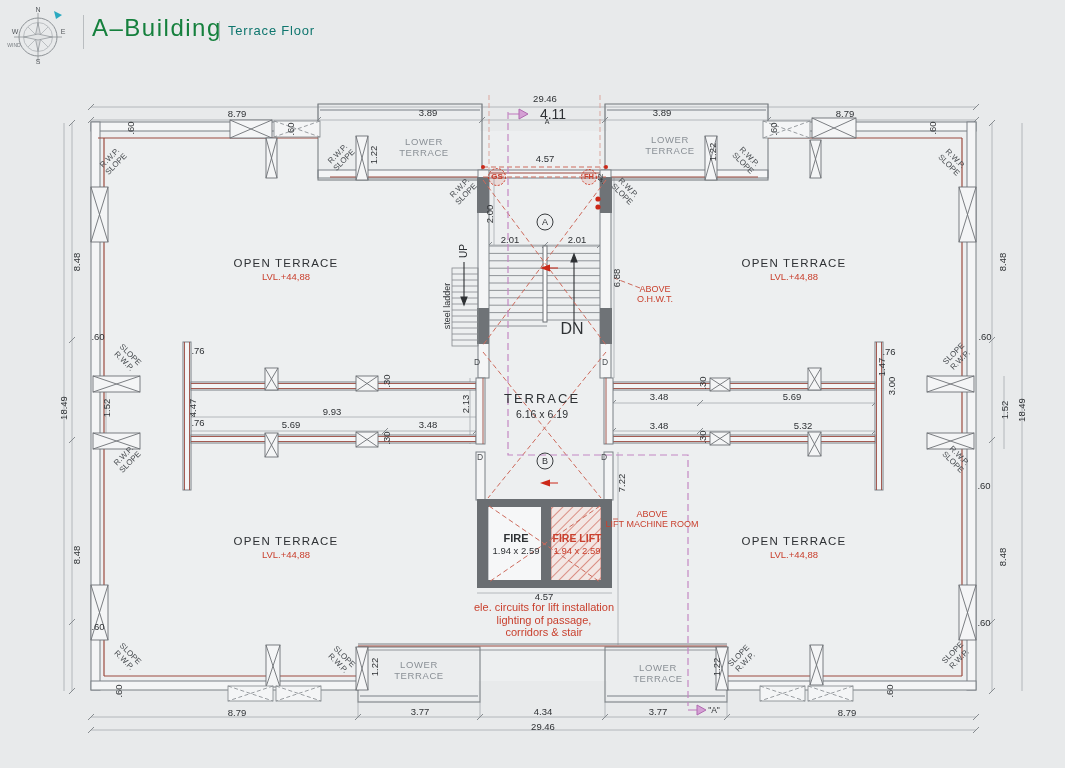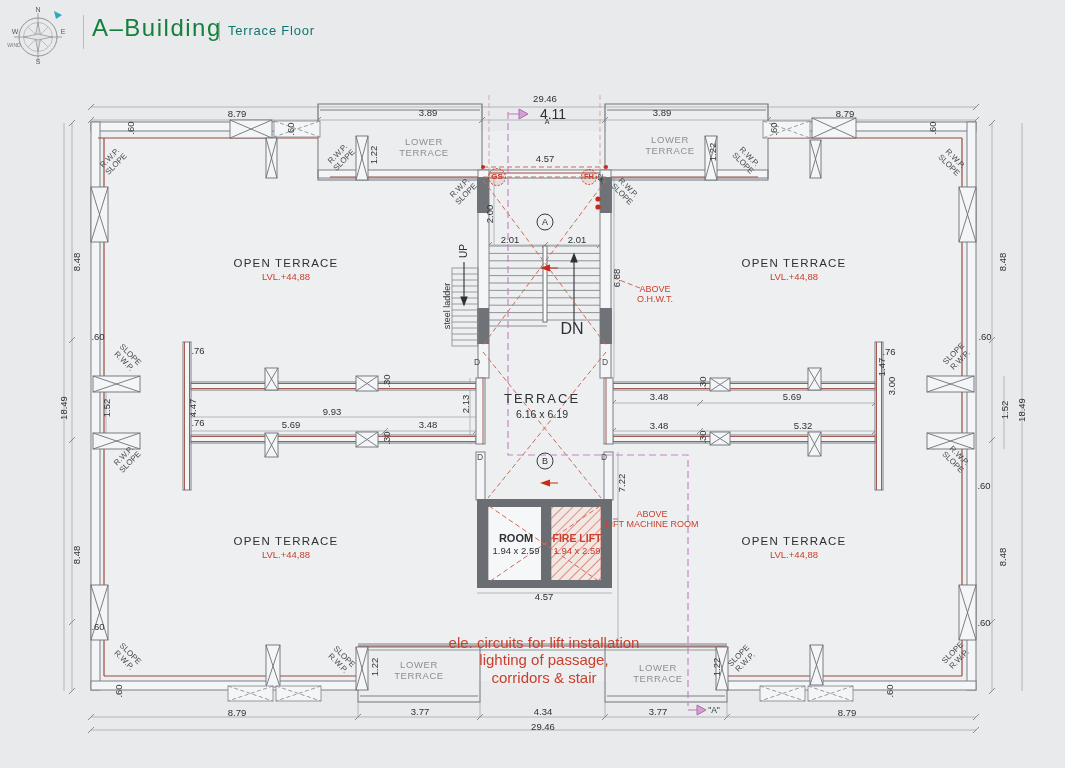--- a/index.html
+++ b/index.html
@@ -454,29 +454,29 @@
       <div class="lbl g" style="left: 424px; top: 148px; font-size: 9.5px; letter-spacing: 0.6px; transform: translate(-50%, -50%) rotate(0deg);">LOWER
 TERRACE</div>
       <div class="lbl g" style="left: 670px; top: 146px; font-size: 9.5px; letter-spacing: 0.6px; transform: translate(-50%, -50%) rotate(0deg);">LOWER
 TERRACE</div>
       <div class="lbl g" style="left: 419px; top: 671px; font-size: 9.5px; letter-spacing: 0.6px; transform: translate(-50%, -50%) rotate(0deg);">LOWER
 TERRACE</div>
       <div class="lbl g" style="left: 658px; top: 674px; font-size: 9.5px; letter-spacing: 0.6px; transform: translate(-50%, -50%) rotate(0deg);">LOWER
 TERRACE</div>
       <div class="lbl k" style="left: 542px; top: 399px; font-size: 13px; letter-spacing: 2px; transform: translate(-50%, -50%) rotate(0deg);">TERRACE</div>
       <div class="lbl k" style="left: 542px; top: 414px; font-size: 10.5px; transform: translate(-50%, -50%) rotate(0deg);">6.16 x 6.19</div>
-      <div class="lbl k" style="left: 516px; top: 538px; font-size: 11px; font-weight: 700; transform: translate(-50%, -50%) rotate(0deg);">ROOM</div>
+      <div class="lbl k" style="left: 516px; top: 538px; font-size: 11px; font-weight: 700; transform: translate(-50%, -50%) rotate(0deg);">FIRE</div>
       <div class="lbl k" style="left: 516px; top: 551px; font-size: 9.5px; transform: translate(-50%, -50%) rotate(0deg);">1.94 x 2.59</div>
       <div class="lbl r" style="left: 577px; top: 538px; font-size: 10.5px; font-weight: 700; transform: translate(-50%, -50%) rotate(0deg);">FIRE LIFT</div>
       <div class="lbl r" style="left: 577px; top: 551px; font-size: 9.5px; transform: translate(-50%, -50%) rotate(0deg);">1.94 x 2.59</div>
       <div class="lbl r" style="left: 652px; top: 519px; font-size: 9px; transform: translate(-50%, -50%) rotate(0deg);">ABOVE
 LIFT MACHINE ROOM</div>
       <div class="lbl r" style="left: 655px; top: 294px; font-size: 9px; transform: translate(-50%, -50%) rotate(0deg);">ABOVE
 O.H.W.T.</div>
-      <div class="lbl r" style="left: 544px; top: 660px; font-size: 15px; transform: translate(-50%, -50%) rotate(0deg);">ele. circuits for lift installation
+      <div class="lbl r" style="left: 544px; top: 620px; font-size: 11px; transform: translate(-50%, -50%) rotate(0deg);">ele. circuits for lift installation
 lighting of passage,
 corridors &amp; stair</div>
       <div class="lbl k" style="left: 447px; top: 306px; font-size: 9px; transform: translate(-50%, -50%) rotate(-90deg);">steel ladder</div>
       <div class="lbl k" style="left: 464px; top: 251px; font-size: 10px; transform: translate(-50%, -50%) rotate(-90deg);">UP</div>
       <div class="lbl k" style="left: 572px; top: 329px; font-size: 16px; transform: translate(-50%, -50%) rotate(0deg);">DN</div>
       <div class="lbl k" style="left: 545px; top: 222px; font-size: 9px; transform: translate(-50%, -50%) rotate(0deg);">A</div>
       <div class="lbl k" style="left: 545px; top: 461px; font-size: 9px; transform: translate(-50%, -50%) rotate(0deg);">B</div>
       <div class="lbl d" style="left: 477px; top: 363px; font-size: 8.5px; transform: translate(-50%, -50%) rotate(0deg);">D</div>
       <div class="lbl d" style="left: 605px; top: 363px; font-size: 8.5px; transform: translate(-50%, -50%) rotate(0deg);">D</div>
       <div class="lbl d" style="left: 480px; top: 458px; font-size: 8.5px; transform: translate(-50%, -50%) rotate(0deg);">D</div>

